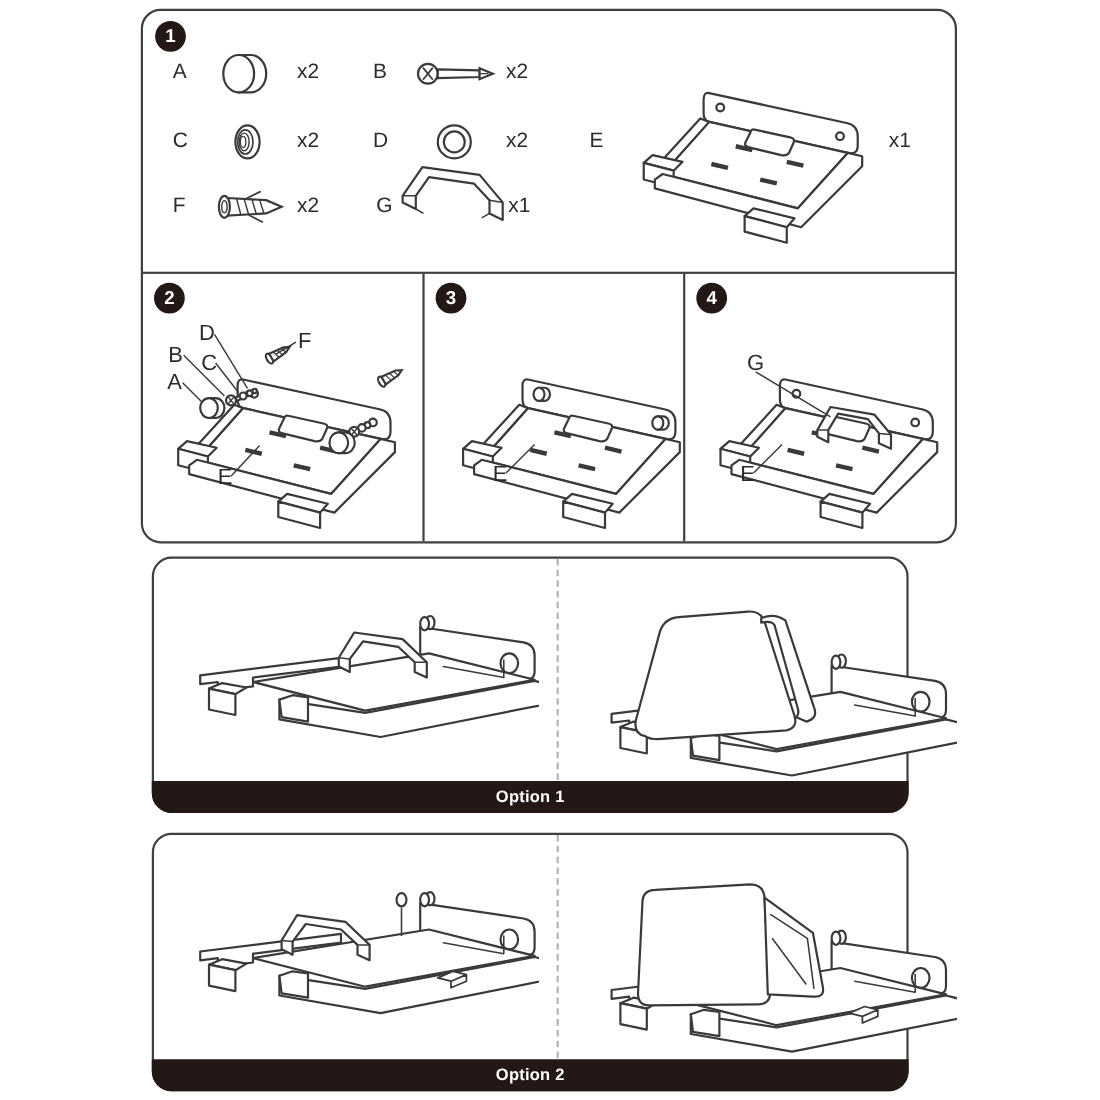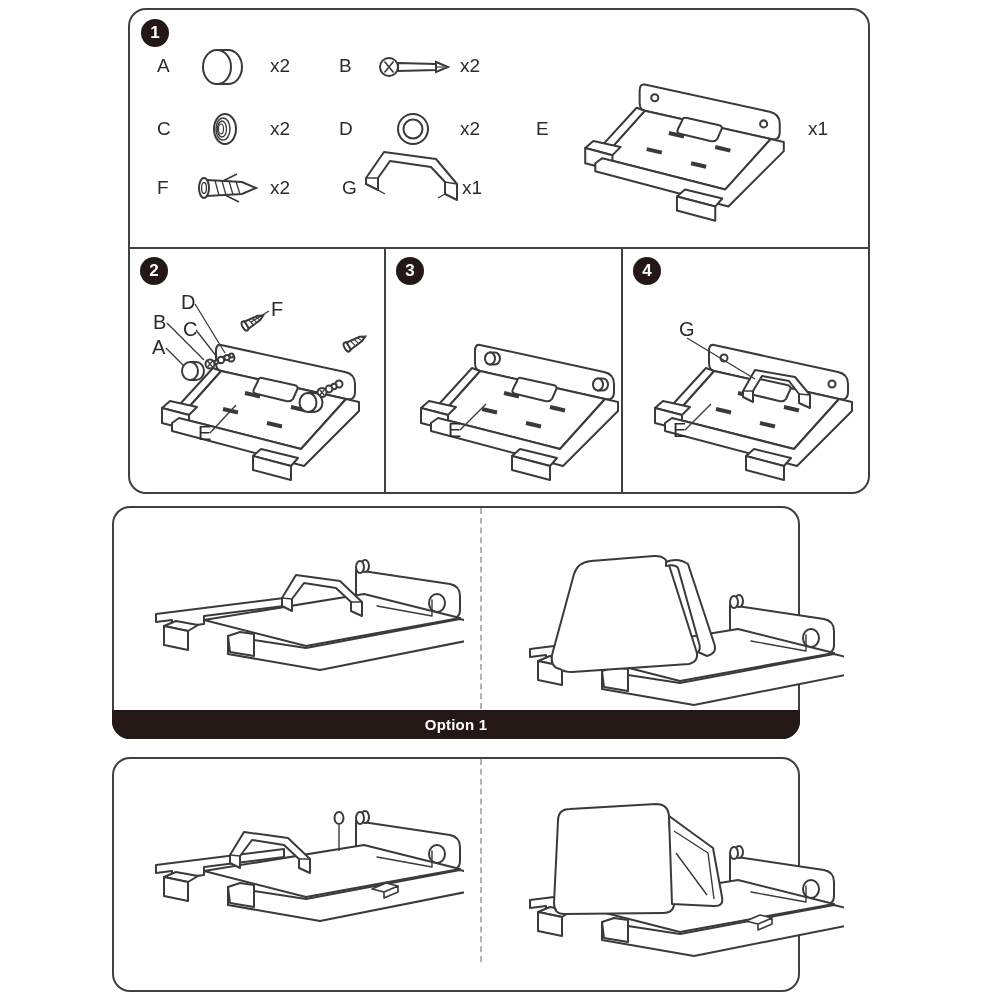--- a/index.html
+++ b/index.html
@@ -10,21 +10,21 @@
   .parts-area{position:absolute;left:0;top:0;width:100%;height:239px;border-bottom:2px solid #404040;box-sizing:border-box;}
   .steps-row{position:absolute;left:0;top:239px;width:100%;height:243px;display:flex;}
   .step-cell{position:relative;height:100%;box-sizing:border-box;}
   #step2-cell{width:256px;border-right:2px solid #404040;}
   #step3-cell{width:237px;border-right:2px solid #404040;}
   #step4-cell{flex:1;}
   .badge{position:absolute;width:28px;height:28px;border-radius:50%;background:#231815;color:#fff;
          font-weight:bold;font-size:17px;display:flex;align-items:center;justify-content:center;}
   .part-label,.qty{position:absolute;font-size:19px;color:#2b2b2b;}
   .abs{position:absolute;}
-  .option-panel{left:112px;width:688px;height:233px;}
+  .option-panel{left:138px;width:688px;height:233px;}
   #option1-panel{top:506px;}
   #option2-panel{top:757px;height:235px;}
   .option-divider{position:absolute;left:366px;top:0;bottom:28px;width:0;border-left:2px dashed #b3b3b3;}
   .option-bar{position:absolute;left:-2px;right:-2px;bottom:-2px;height:29px;background:#231815;
               border-radius:0 0 18px 18px;color:#fff;display:flex;align-items:center;justify-content:center;
               font-size:15px;font-weight:bold;letter-spacing:.2px;}
   svg{display:block;}
   svg text{font-family:"Liberation Sans",sans-serif;}
 </style>
 </head>
@@ -274,15 +274,18 @@
     <svg class="abs" style="left:384px;top:14px;" width="346" height="190" viewBox="0 0 346 190">
       <use href="#sidetray" transform="translate(10,55)"></use>
       <g fill="#ffffff" stroke="#3a3a3a" stroke-width="2" stroke-linejoin="round">
         <path d="M66 141 Q56 141 56 130 L60 48 Q60 36 72 36 L158 31 Q170 31 171 43 L176 128 Q177 140 165 140 Z"></path>
         <path d="M171 43 L215 75 L224 124 Q226 134 215 133 L174 131 L171 43 Z"></path>
         <path d="M176 58 L210 80 L216 126 M178 80 L209 122" fill="none" stroke-width="1.4"></path>
       </g>
       <path d="M248 148 L262 142 L274 145 L260 151 Z M274 145 L274 151 L260 157 L260 151" fill="#fff" stroke="#3a3a3a" stroke-width="1.6" stroke-linejoin="round"></path>
     </svg>
 
+    <div class="option-bar">
+      <span>Option 2</span>
+    </div>
   </div>
 
 </div>
 
 </body></html>

